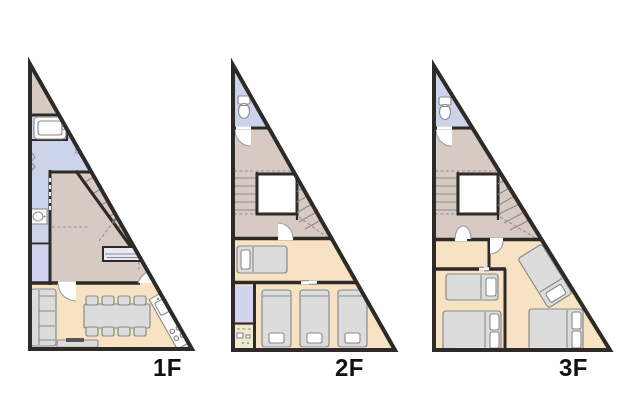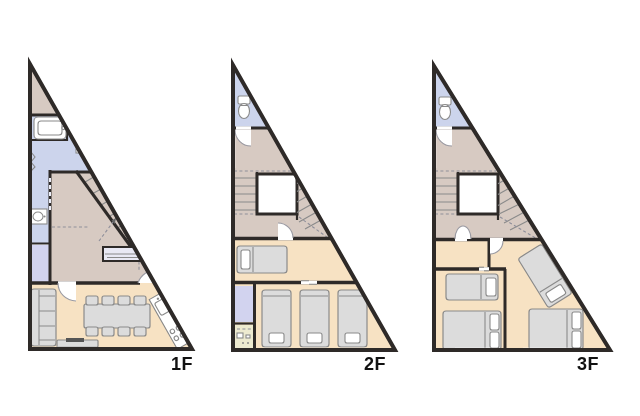--- a/index.html
+++ b/index.html
@@ -7,29 +7,28 @@
     position:relative;
     width:640px;height:416px;
     background:var(--bg,#fff);
     overflow:hidden;
     font-family:"Liberation Sans", sans-serif;
   }
   #plan-svg{position:absolute;left:0;top:0;}
   .floor-label{
     position:absolute;
     width:40px;
-    text-align:right;
-    font-size:18px;
+    font-size:24px;
     font-weight:bold;
     color:var(--label-ink,#111);
     letter-spacing:.5px;
     user-select:none;
   }
   #label-1f{left:153px;top:354px;}
-  #label-2f{left:346px;top:354px;}
+  #label-2f{left:335px;top:354px;}
   #label-3f{left:559px;top:354px;}
 
   
   .w4{stroke:var(--wall);stroke-width:4;fill:none;stroke-linejoin:miter;}
   .w35{stroke:var(--wall);stroke-width:3.4;fill:none;}
   .w3{stroke:var(--wall);stroke-width:3;fill:none;}
   .w2{stroke:var(--wall);stroke-width:2.2;fill:none;}
   .gap{stroke:#fff;stroke-width:3.6;fill:none;}
   .thin{stroke:var(--outline-gray);stroke-width:1.1;fill:none;}
   .tread{stroke:var(--outline-gray);stroke-width:1.1;fill:none;}

